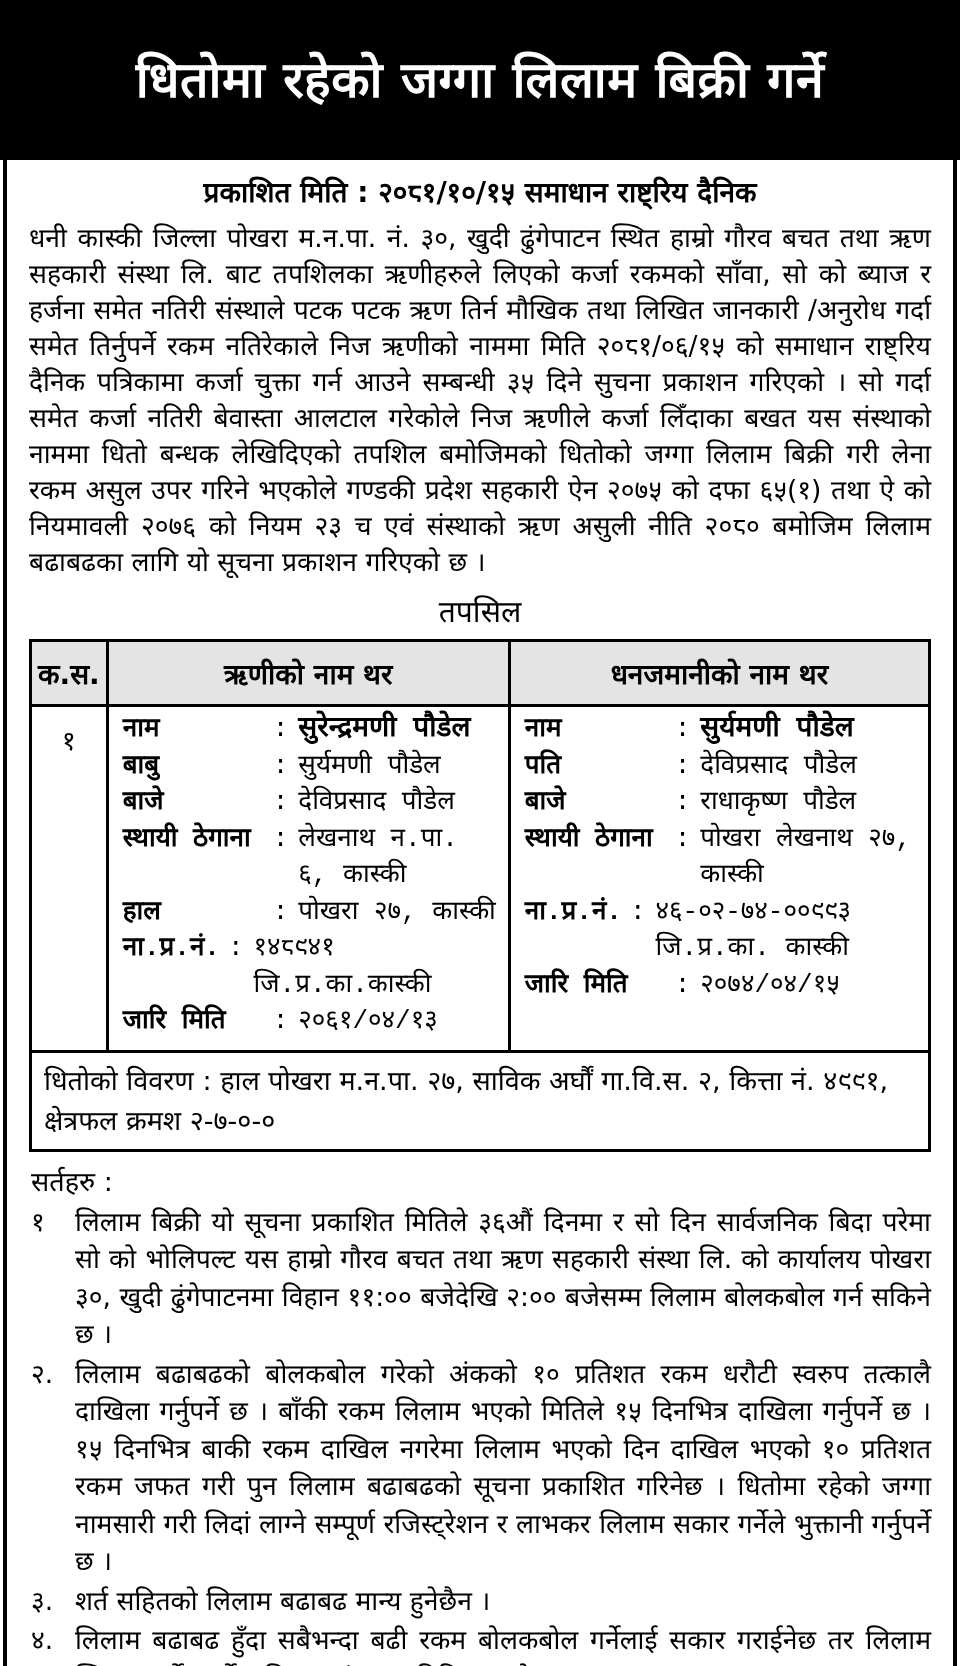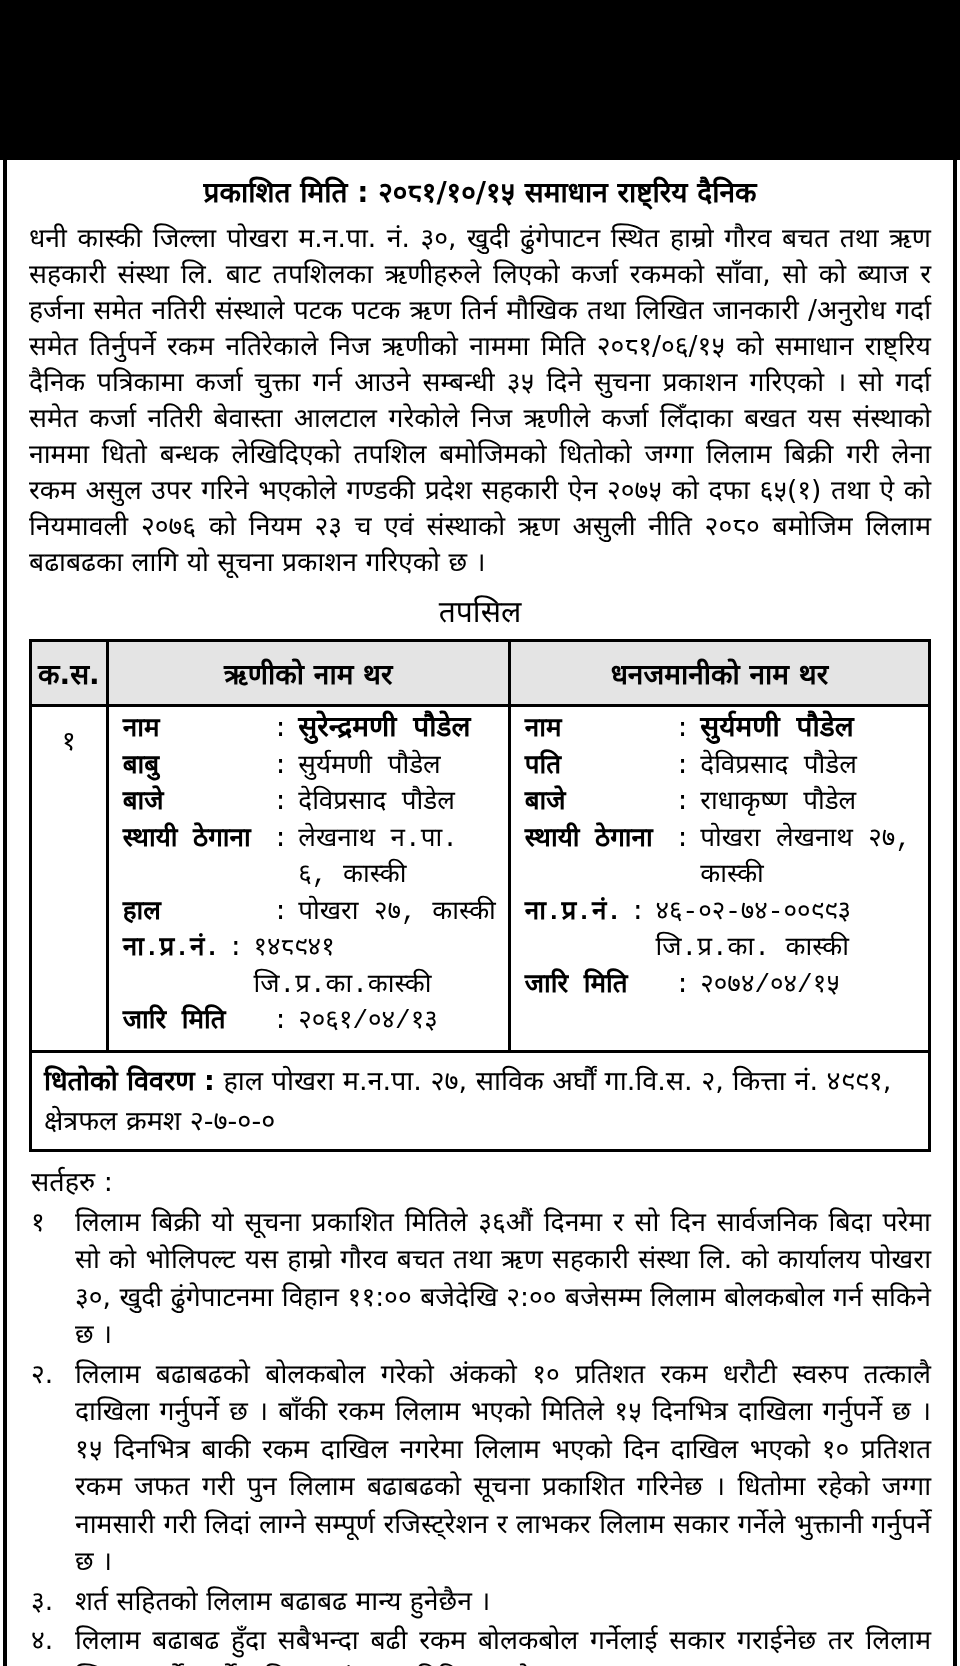--- a/index.html
+++ b/index.html
@@ -54,34 +54,35 @@
 
   .kv { display:flex; font-size:26px; line-height:36.5px; }
   .kv .k { font-weight:700; width:150px; flex-shrink:0; }
   .kv.compact .k { width:auto; margin-right:8px; }
   .kv .colon { margin-right:10px; flex-shrink:0; }
   .kv .v { }
   .kv .v.strong { font-weight:700; font-size:28px; }
 
   td.collateral-cell { padding:8px 12px; }
   .collateral { font-size:27px; line-height:40px; }
-  .collateral .cl-label { font-weight:700;margin-top:8px; }
+  .collateral .cl-label { font-weight:400;margin-top:8px; }
 
   
   .terms-heading { font-weight:400; font-size:27px; margin:10px 0 4px 2px; }
   .term { display:flex; margin:0 0 2px 2px; }
   .term .num { width:44px; flex-shrink:0; font-size:26.5px; line-height:37.5px; }
   .term .txt { flex:1; font-size:26.5px; line-height:37.5px; text-align:justify; }
 </style>
 </head>
 <body>
 
 <div class="page">
 
   <div class="banner">
+    <div class="line">धितोमा रहेको जग्गा लिलाम बिक्री गर्ने</div>
   </div>
 
   <div class="frame">
 
     <div class="published">प्रकाशित मिति : २०८१/१०/१५ समाधान राष्ट्रिय दैनिक</div>
 
     <div class="bodytext">धनी कास्की जिल्ला पोखरा म.न.पा. नं. ३०, खुदी ढुंगेपाटन स्थित हाम्रो गौरव बचत तथा ऋण सहकारी संस्था लि. बाट तपशिलका ऋणीहरुले लिएको कर्जा रकमको साँवा, सो को ब्याज र हर्जना समेत नतिरी संस्थाले पटक पटक ऋण तिर्न मौखिक तथा लिखित जानकारी /अनुरोध गर्दा समेत तिर्नुपर्ने रकम नतिरेकाले निज ऋणीको नाममा मिति २०८१/०६/१५ को समाधान राष्ट्रिय दैनिक पत्रिकामा कर्जा चुक्ता गर्न आउने सम्बन्धी ३५ दिने सुचना प्रकाशन गरिएको । सो गर्दा समेत कर्जा नतिरी बेवास्ता आलटाल गरेकोले निज ऋणीले कर्जा लिँदाका बखत यस संस्थाको नाममा धितो बन्धक लेखिदिएको तपशिल बमोजिमको धितोको जग्गा लिलाम बिक्री गरी लेना रकम असुल उपर गरिने भएकोले गण्डकी प्रदेश सहकारी ऐन २०७५ को दफा ६५(१) तथा ऐ को नियमावली २०७६ को नियम २३ च एवं संस्थाको ऋण असुली नीति २०८० बमोजिम लिलाम बढाबढका लागि यो सूचना प्रकाशन गरिएको छ ।</div>
 
     <div class="tapasil">तपसिल</div>
 

